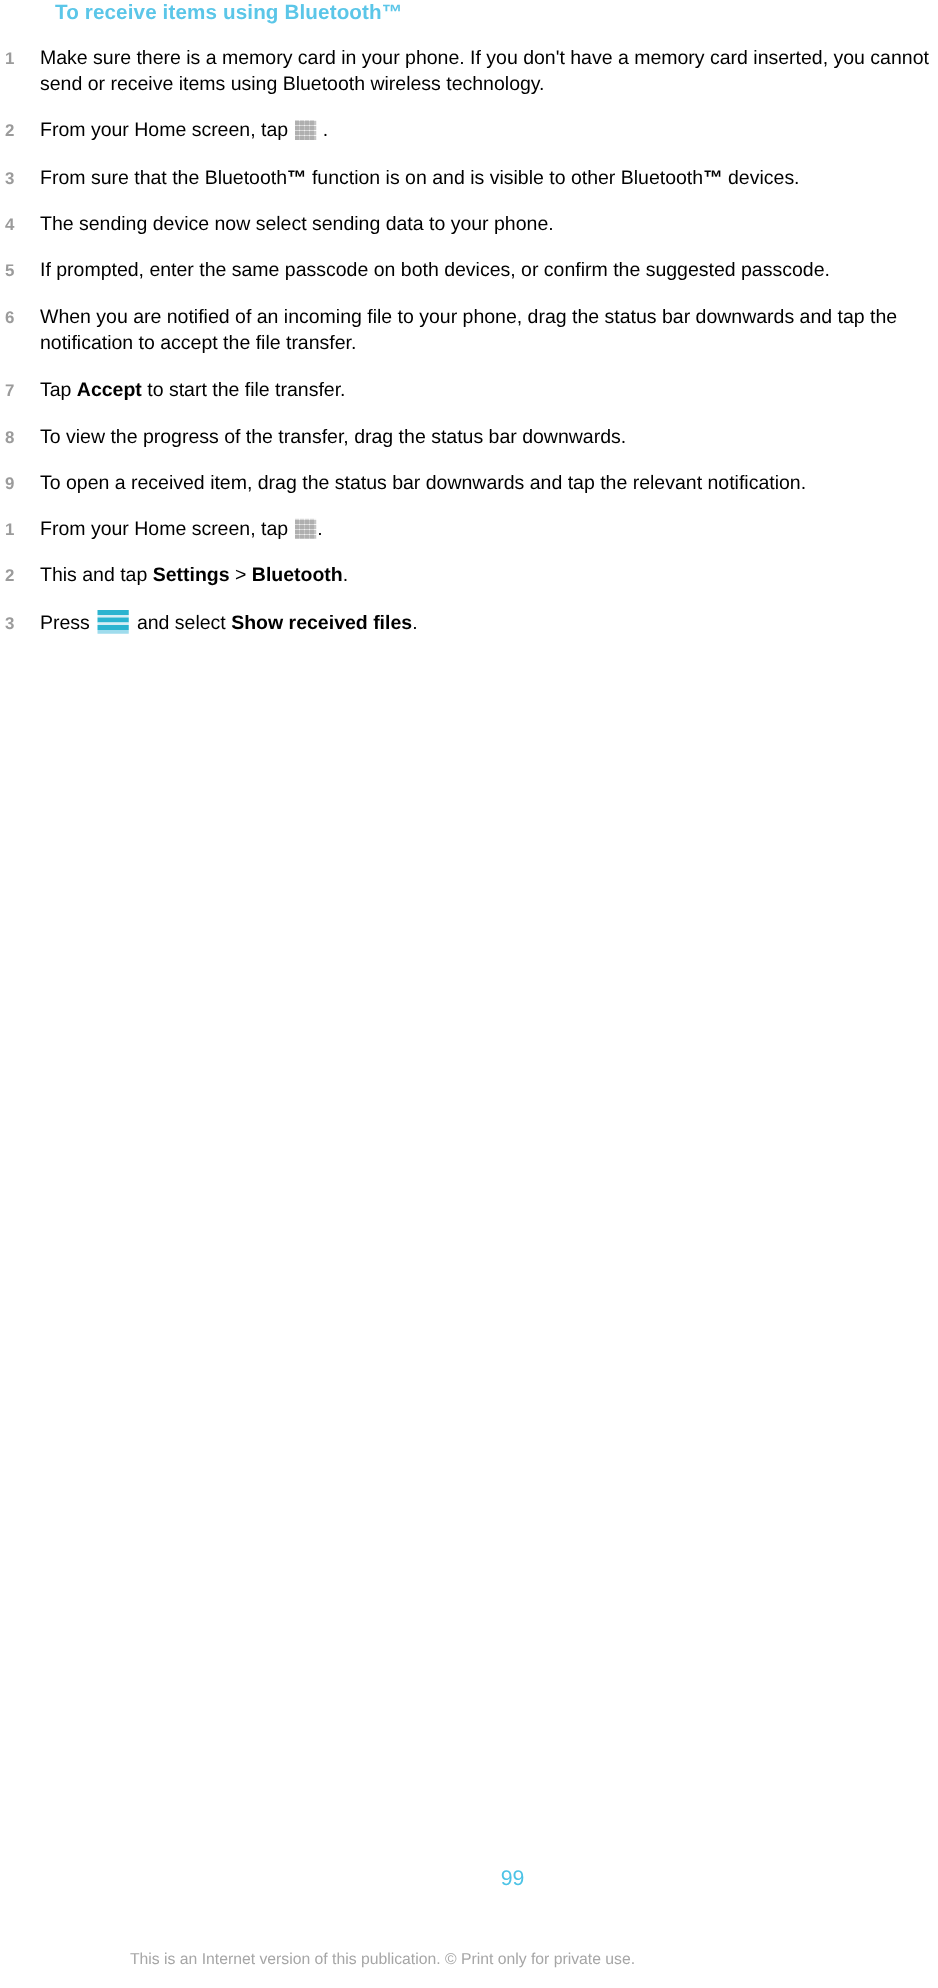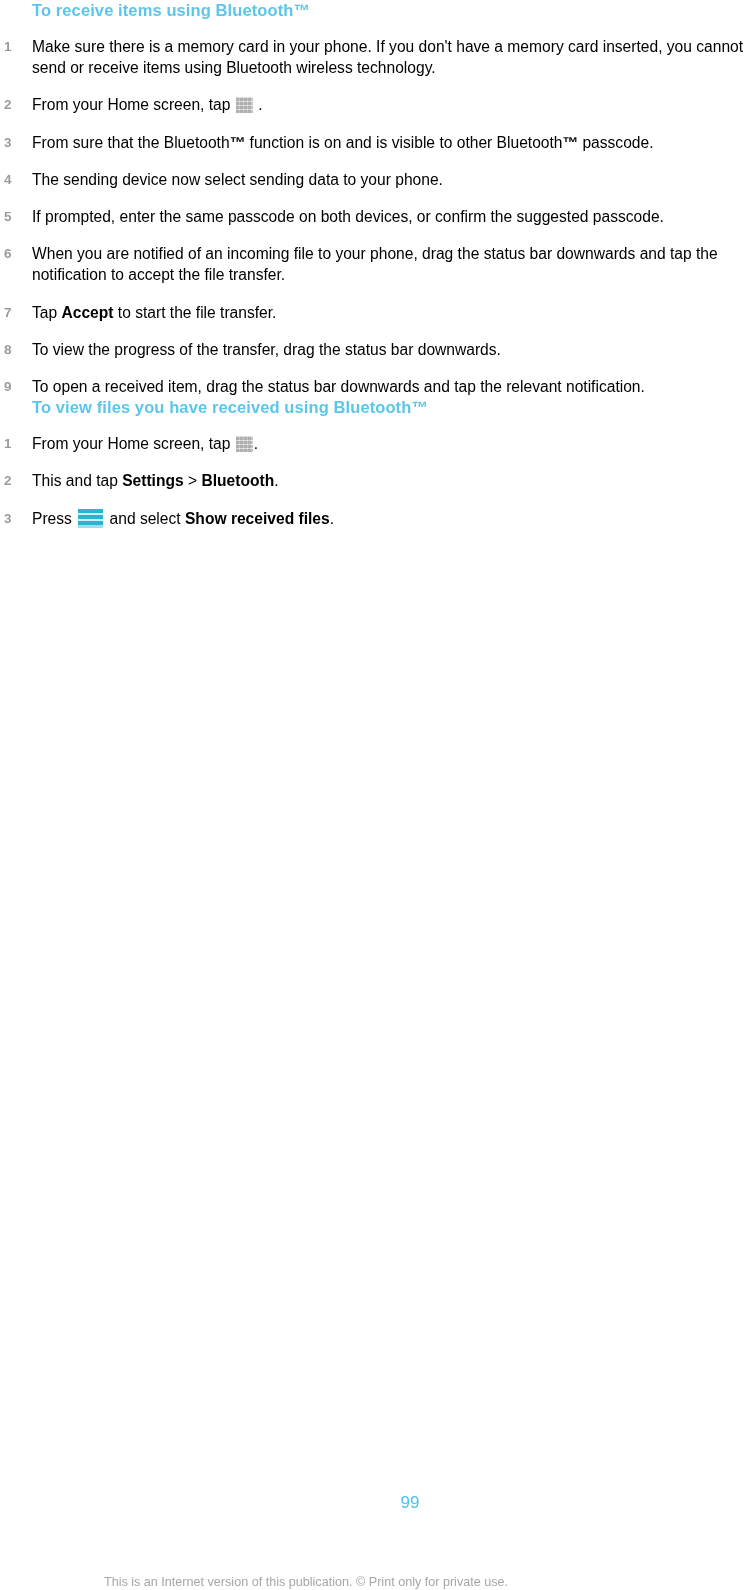--- a/index.html
+++ b/index.html
@@ -28,21 +28,21 @@
     left: 0;
     top: 0;
     width: 750px;
   }
 
   h2.section-heading {
     color: #5bc6e8;
     font-size: 16.5px;
     font-weight: bold;
     margin: 0;
-    padding: 0 0 0 32px;
+    padding: 0 0 0 44px;
     line-height: 20px;
     letter-spacing: 0.1px;
   }
 
   .heading-block-1 { margin-top: 0px; }
   .heading-block-2 { margin-top: 32px; }
 
   ol.steps {
     list-style: none;
     margin: 0;
@@ -135,21 +135,20 @@
   }
 
   .footer-note {
     position: absolute;
     left: 0;
     top: 1560px;
     width: 612px;
     text-align: center;
     color: #a6a6a6;
     font-size: 12.6px;
-    margin-top: 15px;
   }
 </style>
 </head>
 <body>
 
 <div class="page">
 
   <div class="content">
 
     <h2 class="section-heading heading-block-1">To receive items using Bluetooth™</h2>
@@ -157,21 +156,21 @@
         <li>
           <span class="num">1</span>
           <span class="txt"><span>Make sure there is a memory card in your phone. If you don't have a memory card inserted, you cannot send or receive items using Bluetooth wireless technology.</span></span>
         </li>
         <li>
           <span class="num">2</span>
           <span class="txt"><span>From your Home screen, tap </span><span class="icon-appgrid"></span><span> .</span></span>
         </li>
         <li>
           <span class="num">3</span>
-          <span class="txt"><span>From sure that the Bluetooth</span><b>™</b><span> function is on and is visible to other Bluetooth</span><b>™</b><span> passcode.</span></span>
+          <span class="txt"><span>From sure that the Bluetooth</span><b>™</b><span> function is on and is visible to other Bluetooth</span><b>™</b><span> devices.</span></span>
         </li>
         <li>
           <span class="num">4</span>
           <span class="txt"><span>The sending device now select sending data to your phone.</span></span>
         </li>
         <li>
           <span class="num">5</span>
           <span class="txt"><span>If prompted, enter the same passcode on both devices, or confirm the suggested passcode.</span></span>
         </li>
         <li>
@@ -185,21 +184,20 @@
         <li>
           <span class="num">8</span>
           <span class="txt"><span>To view the progress of the transfer, drag the status bar downwards.</span></span>
         </li>
         <li>
           <span class="num">9</span>
           <span class="txt"><span>To open a received item, drag the status bar downwards and tap the relevant notification.</span></span>
         </li>
       </ol>
 
-    <h2 class="section-heading heading-block-2">To view files you have received using Bluetooth™</h2>
     <ol class="steps steps-2" id="steps-1">
         <li>
           <span class="num">1</span>
           <span class="txt"><span>From your Home screen, tap </span><span class="icon-appgrid"></span><span>.</span></span>
         </li>
         <li>
           <span class="num">2</span>
           <span class="txt"><span>This and tap </span><b>Settings</b><span> &gt; </span><b>Bluetooth</b><span>.</span></span>
         </li>
         <li>

